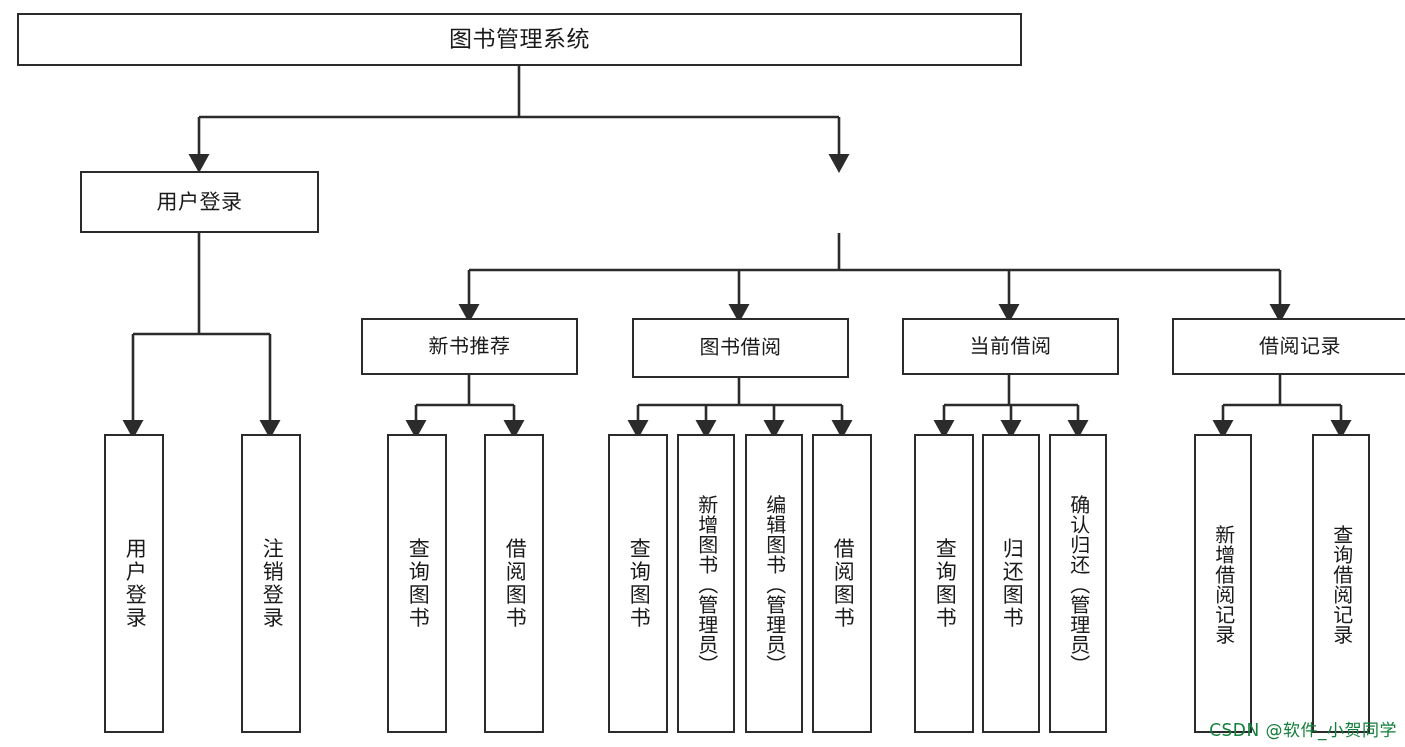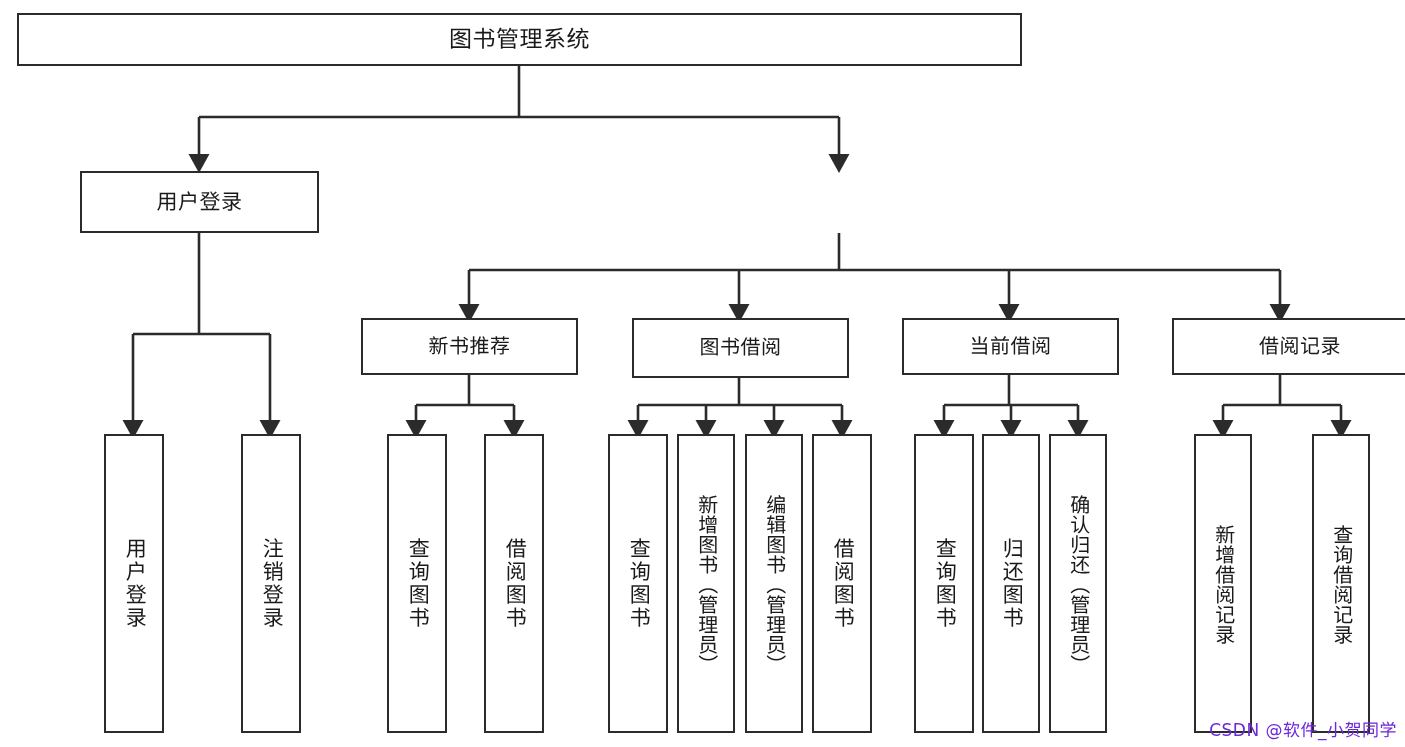--- a/index.html
+++ b/index.html
@@ -72,21 +72,21 @@
   }
   .node.leaf.tall .node-label {
     font-size: 20px;
     letter-spacing: 0px;
   }
   #watermark {
     position: absolute;
     right: 8px;
     bottom: 6px;
     font-size: 17px;
-    color: #6d28d9;
+    color: #15803d;
     letter-spacing: 0.5px;
     user-select: none;
     white-space: nowrap;
   }
 </style>
 </head>
 <body>
 
 <div id="diagram-canvas">
 

